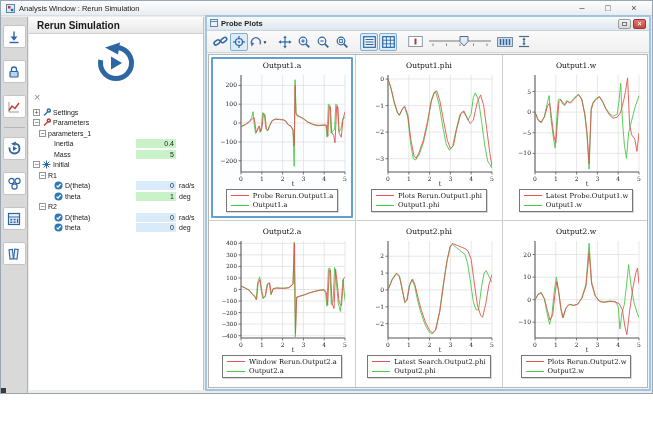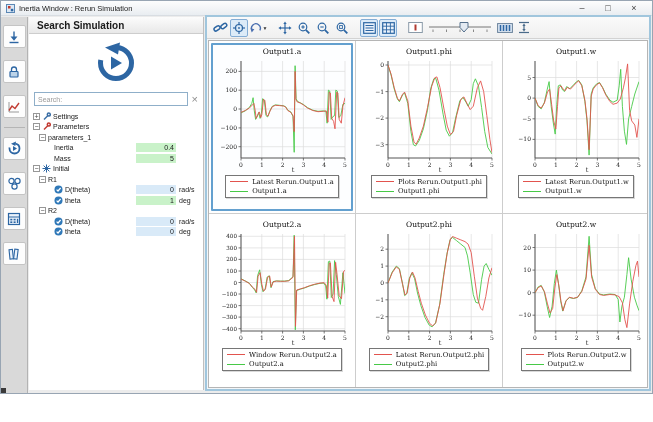--- a/index.html
+++ b/index.html
@@ -60,21 +60,21 @@
 
 <div class="window">
   <div class="titlebar">
     <span class="win-icon">
         <svg width="9" height="9">
           <rect x="0.5" y="0.5" width="8" height="8" fill="#dce8f4" stroke="#5b87b5"></rect>
           <rect x="2" y="2" width="2.5" height="2.5" fill="#c0392b"></rect>
           <rect x="4.8" y="4.8" width="2.5" height="2.5" fill="#2d66a3"></rect>
         </svg>
       </span>
-    <span>Inertia Window : Rerun Simulation</span>
+    <span>Analysis Window : Rerun Simulation</span>
     <span class="win-controls">
       <span class="win-btn">–</span>
       <span class="win-btn">□</span>
       <span class="win-btn">×</span>
     </span>
   </div>
 
   <div class="sidebar">
       <div class="side-btn">
         <span style="display: flex;">
@@ -145,34 +145,33 @@
             <g fill="#eaf2fb" stroke="#2d66a3" stroke-width="1.1">
               <rect x="2.5" y="2.5" width="3.4" height="9.5" transform="rotate(-6 4.2 7.2)"></rect>
               <rect x="7.2" y="2.2" width="3.4" height="9.8" transform="rotate(7 8.9 7)"></rect>
             </g>
           </svg>
         </span>
       </div>
     </div>
 
   <div class="left-panel">
-    <div class="panel-header">Search Simulation</div>
+    <div class="panel-header">Rerun Simulation</div>
     <div class="rerun-area">
       <span id="bigRerun">
           <span style="display: flex;">
             <svg width="46" height="46" viewBox="0 0 46 46">
               <circle cx="23" cy="23" r="15.5" fill="none" stroke="#2d66a3" stroke-width="5" stroke-dasharray="75 22.4" stroke-dashoffset="23.6"></circle>
               <polygon points="27,2.5 25,14.5 12,7.5" fill="#2d66a3"></polygon>
               <polygon points="18,16.5 18,29.5 29,23" fill="#2d66a3"></polygon>
             </svg>
           </span>
         </span>
     </div>
     <div class="search-row">
-      <input class="search-input" placeholder="Search:" style="">
       <span class="search-clear">×</span>
     </div>
     <div class="tree" id="tree">
         <div class="tree-row" style="padding-left: 4px;">
           <span class="expbox">+</span>
           <span class="t-icon" style="display: flex;">
             <svg width="9" height="9" viewBox="0 0 9 9">
               <g stroke="#3a6ea5" stroke-width="1.5" fill="none">
                 <line x1="2" y1="7.5" x2="6" y2="3.5"></line>
                 <circle cx="6.8" cy="2.6" r="1.5"></circle>
@@ -276,20 +275,33 @@
             </svg>
           </span>
           <span class="t-label">theta</span>
           <span class="t-val blue">0</span>
           <span class="t-unit">deg</span>
         </div>
       </div>
   </div>
 
   <div class="probe">
+    <div class="probe-titlebar">
+      <span><svg width="8" height="8">
+            <rect x="0.5" y="0.5" width="7" height="7" fill="#eaf2fb" stroke="#5b87b5"></rect>
+            <line x1="0.5" y1="2.5" x2="7.5" y2="2.5" stroke="#5b87b5"></line>
+          </svg></span>
+      <span class="probe-title-text">Probe Plots</span>
+      <span class="probe-tb-btns">
+        <span class="float-btn">
+            <span></span>
+          </span>
+        <span class="close-btn">×</span>
+      </span>
+    </div>
     <div class="probe-toolbar" id="probeToolbar">
         <span class="tb-btn">
           <span style="display: flex;">
             <svg width="15" height="13" viewBox="0 0 15 13">
               <g fill="none" stroke="#2d66a3" stroke-width="1.5">
                 <rect x="0.8" y="5.6" width="6.4" height="3.6" rx="1.8" transform="rotate(-35 4 7.4)"></rect>
                 <rect x="7.6" y="3.2" width="6.4" height="3.6" rx="1.8" transform="rotate(-35 10.8 5)"></rect>
               </g>
             </svg>
           </span>
@@ -482,21 +494,21 @@
               <text x="23" y="36.2" text-anchor="end" font-family="DejaVu Serif, serif" font-size="6" fill="#222">100</text>
               <line x1="24.5" y1="15.4" x2="27" y2="15.4" stroke="#555555" stroke-width="0.8"></line>
               <text x="23" y="17.4" text-anchor="end" font-family="DejaVu Serif, serif" font-size="6" fill="#222">200</text>
               <text x="79" y="116" text-anchor="middle" font-family="DejaVu Serif, serif" font-size="6.5" fill="#222">t</text>
               <polyline points="27.0,56.8 31.2,54.9 35.3,51.5 37.8,47.4 39.1,41.7 40.3,54.9 41.6,63.4 43.2,60.2 44.7,56.4 46.1,62.4 47.4,57.7 48.6,42.7 50.3,44.0 52.0,59.6 53.6,60.9 55.7,55.3 58.2,50.4 61.3,48.9 65.5,49.3 69.6,49.8 71.7,50.8 73.8,54.2 76.9,56.0 79.0,60.6 80.2,96.3 81.1,9.7 82.1,42.7 83.6,45.5 86.3,46.8 89.4,48.5 93.6,51.7 98.8,54.2 104.0,55.3 109.2,54.9 111.9,55.3 113.1,67.2 114.4,34.2 115.8,35.1 117.1,63.4 118.9,60.6 120.6,59.6 121.8,34.2 123.3,35.1 124.8,61.5 126.8,59.6 128.9,48.3 131.0,47.4" fill="none" stroke="#47c947" stroke-width="0.9" stroke-linejoin="round" clip-path="url(#clip0)"></polyline>
               <polyline points="27.0,56.4 31.2,54.5 35.3,52.1 38.4,48.9 39.9,47.4 41.1,54.0 42.2,62.4 43.6,59.6 45.3,55.9 46.8,61.5 47.8,58.7 49.5,43.2 50.9,44.6 52.4,58.7 54.0,60.2 56.1,54.9 58.2,50.8 61.3,49.3 65.5,49.6 69.6,50.0 71.7,51.1 73.8,54.5 76.9,56.4 79.0,59.6 80.2,75.6 81.1,15.4 81.9,43.6 83.2,45.9 86.3,47.0 89.4,48.9 93.6,52.1 98.8,54.5 104.0,55.7 109.2,55.3 112.3,54.9 113.9,66.2 115.2,36.1 116.4,37.0 117.7,62.4 119.6,65.3 121.0,72.8 122.7,36.1 123.9,37.0 125.2,63.4 127.3,67.2 128.9,50.2 131.0,41.7" fill="none" stroke="#e2544e" stroke-width="0.9" stroke-linejoin="round" clip-path="url(#clip0)"></polyline>
             </svg>
             <div class="legend">
               <div class="legend-row">
                 <span class="legend-swatch" style="border-top-color: rgb(226, 84, 78);"></span>
-                <span class="legend-label">Latest Rerun.Output1.a</span>
+                <span class="legend-label">Probe Rerun.Output1.a</span>
               </div>
               <div class="legend-row">
                 <span class="legend-swatch" style="border-top-color: rgb(71, 201, 71);"></span>
                 <span class="legend-label">Output1.a</span>
               </div>
             </div>
           </div>
         </div>
         <div class="cell">
           <div class="cell-inner">
@@ -592,21 +604,21 @@
               <text x="23" y="44.1" text-anchor="end" font-family="DejaVu Serif, serif" font-size="6" fill="#222">0</text>
               <line x1="24.5" y1="21.5" x2="27" y2="21.5" stroke="#555555" stroke-width="0.8"></line>
               <text x="23" y="23.5" text-anchor="end" font-family="DejaVu Serif, serif" font-size="6" fill="#222">5</text>
               <text x="79" y="116" text-anchor="middle" font-family="DejaVu Serif, serif" font-size="6.5" fill="#222">t</text>
               <polyline points="27.0,42.1 30.1,50.4 33.2,52.9 36.4,46.3 39.1,33.9 41.1,25.6 43.2,50.4 45.3,66.9 47.2,78.1 48.8,48.3 50.3,29.8 52.4,28.9 54.5,33.9 56.5,35.5 58.6,30.6 61.9,32.7 65.5,28.9 68.6,25.6 70.7,24.4 73.8,28.9 76.9,45.5 79.0,64.9 81.1,99.1 83.2,38.0 85.2,31.8 88.4,28.1 91.5,26.5 94.6,31.4 97.7,38.0 101.9,44.2 105.0,46.3 109.2,44.2 111.2,29.8 112.7,13.3 114.4,50.4 116.4,75.2 118.5,88.4 120.6,62.8 123.7,50.4 126.8,38.0 131.0,25.6" fill="none" stroke="#47c947" stroke-width="0.9" stroke-linejoin="round" clip-path="url(#clip2)"></polyline>
               <polyline points="27.0,42.1 30.1,49.6 33.2,52.1 36.4,47.1 39.5,36.0 41.6,33.1 43.6,48.3 45.7,64.9 47.8,73.1 49.5,50.4 50.9,31.8 53.0,29.8 55.1,33.1 57.2,34.7 59.2,31.4 62.4,33.1 65.5,29.8 68.6,26.5 70.7,24.8 73.8,29.8 76.9,44.2 79.0,62.8 81.1,93.7 83.2,40.1 85.2,33.1 88.4,28.9 91.5,26.9 94.6,31.8 97.7,38.8 101.9,45.5 105.0,48.3 109.2,47.1 112.3,43.0 115.4,31.8 117.5,21.5 119.6,7.9 121.6,54.5 123.7,64.9 126.8,69.0 128.9,81.4 131.0,62.8" fill="none" stroke="#e2544e" stroke-width="0.9" stroke-linejoin="round" clip-path="url(#clip2)"></polyline>
             </svg>
             <div class="legend">
               <div class="legend-row">
                 <span class="legend-swatch" style="border-top-color: rgb(226, 84, 78);"></span>
-                <span class="legend-label">Latest Rerun.Output1.w</span>
+                <span class="legend-label">Latest Probe.Output1.w</span>
               </div>
               <div class="legend-row">
                 <span class="legend-swatch" style="border-top-color: rgb(71, 201, 71);"></span>
                 <span class="legend-label">Output1.w</span>
               </div>
             </div>
           </div>
         </div>
         <div class="cell">
           <div class="cell-inner">
@@ -720,21 +732,21 @@
               <text x="23" y="39.1" text-anchor="end" font-family="DejaVu Serif, serif" font-size="6" fill="#222">1</text>
               <line x1="24.5" y1="20.2" x2="27" y2="20.2" stroke="#555555" stroke-width="0.8"></line>
               <text x="23" y="22.2" text-anchor="end" font-family="DejaVu Serif, serif" font-size="6" fill="#222">2</text>
               <text x="79" y="116" text-anchor="middle" font-family="DejaVu Serif, serif" font-size="6.5" fill="#222">t</text>
               <polyline points="27.0,53.9 31.2,43.0 35.3,37.1 38.4,39.6 41.6,54.8 43.6,66.6 45.7,64.9 48.2,49.7 50.9,43.8 53.6,49.7 56.5,64.0 59.9,76.7 64.0,88.5 68.2,96.1 71.1,97.8 74.4,94.4 78.6,75.9 82.7,45.5 85.9,25.2 89.0,10.9 91.5,8.4 95.6,11.7 99.8,15.1 104.0,18.5 106.5,26.9 109.2,43.8 112.3,65.7 114.8,73.3 117.5,74.2 120.6,50.5 123.1,37.1 125.2,34.5 127.9,40.4 131.0,46.3" fill="none" stroke="#47c947" stroke-width="0.9" stroke-linejoin="round" clip-path="url(#clip4)"></polyline>
               <polyline points="27.0,53.9 31.2,43.8 35.3,37.9 38.4,40.4 41.6,55.6 44.1,66.1 46.1,64.0 48.8,48.9 51.5,43.0 54.0,48.9 57.2,62.4 60.3,74.2 64.4,86.0 68.6,94.4 71.7,96.9 74.8,93.6 79.0,74.2 83.2,43.8 86.3,23.6 89.4,10.1 91.5,7.5 95.6,9.2 99.8,10.9 104.0,12.6 107.1,15.1 110.2,23.6 113.3,47.2 116.4,69.1 119.6,79.2 121.6,81.3 124.8,67.4 127.9,48.9 131.0,38.7" fill="none" stroke="#e2544e" stroke-width="0.9" stroke-linejoin="round" clip-path="url(#clip4)"></polyline>
             </svg>
             <div class="legend">
               <div class="legend-row">
                 <span class="legend-swatch" style="border-top-color: rgb(226, 84, 78);"></span>
-                <span class="legend-label">Latest Rerun.Output2.phi</span>
+                <span class="legend-label">Latest Search.Output2.phi</span>
               </div>
               <div class="legend-row">
                 <span class="legend-swatch" style="border-top-color: rgb(71, 201, 71);"></span>
                 <span class="legend-label">Output2.phi</span>
               </div>
             </div>
           </div>
         </div>
         <div class="cell">
           <div class="cell-inner">

